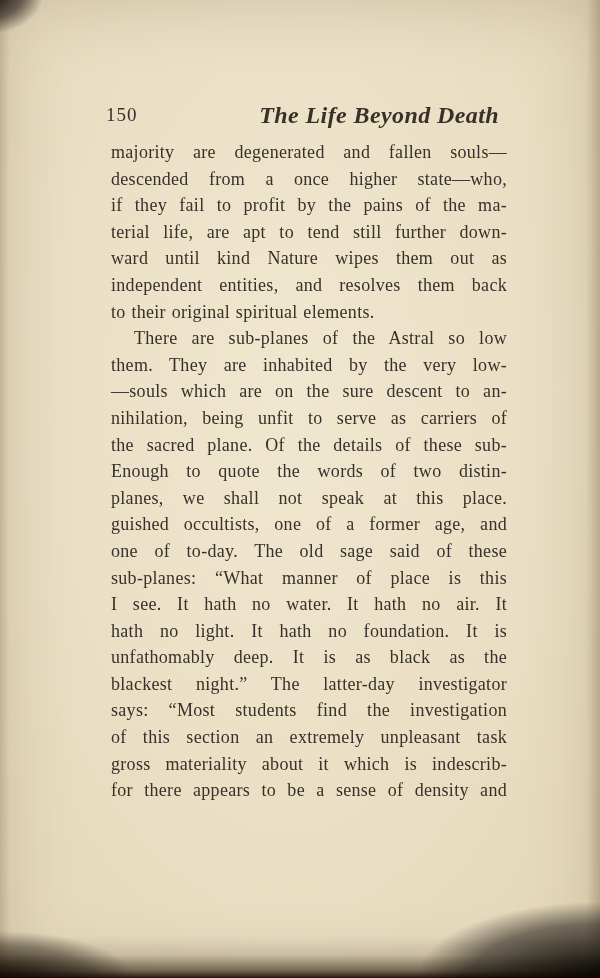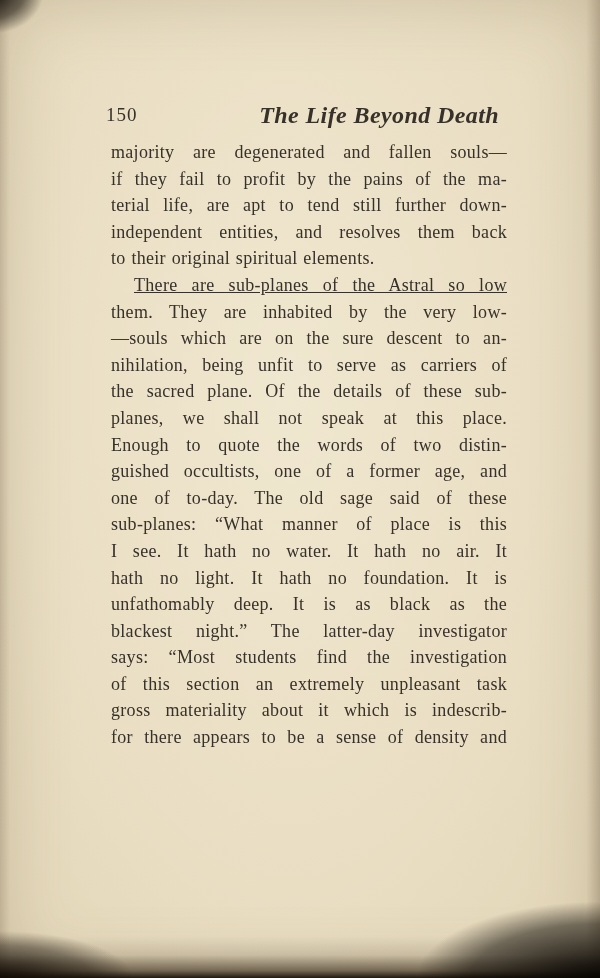--- a/index.html
+++ b/index.html
@@ -49,21 +49,21 @@
     font-size: 18px;
     letter-spacing: 0.3px;
     margin-left: 9px;
   }
   .line {
     line-height: 26.6px;
     text-align: justify;
     text-align-last: justify;
     word-spacing: 1px;
   }
-  .line.indent { text-indent: 23px; text-decoration: underline; }
+  .line.indent { text-indent: 23px; }
   .line.last-left { text-align-last: left; }
 
   
   .scan-shadow { position: absolute; pointer-events: none; }
   .scan-shadow.tl {
     top: 0; left: 0; width: 72px; height: 58px;
     background: radial-gradient(ellipse 72px 58px at -8px -8px,
       rgba(14,9,4,0.95) 0%, rgba(14,9,4,0.55) 45%, rgba(14,9,4,0) 72%);
   }
   .scan-shadow.bottom {
@@ -96,31 +96,33 @@
 
 <div class="page">
 
   <div class="header">
     <span class="page-num">150</span>
     <div class="running-title">The Life Beyond Death</div>
   </div>
 
   <div class="body-text">
       <div class="line">majority are degenerated and fallen souls—</div>
+      <div class="line">descended from a once higher state—who,</div>
       <div class="line">if they fail to profit by the pains of the ma-</div>
       <div class="line">terial life, are apt to tend still further down-</div>
+      <div class="line">ward until kind Nature wipes them out as</div>
       <div class="line">independent entities, and resolves them back</div>
       <div class="line last-left">to their original spiritual elements.</div>
       <div class="line indent">There are sub-planes of the Astral so low</div>
       <div class="line">them.  They are inhabited by the very low-</div>
       <div class="line">—souls which are on the sure descent to an-</div>
       <div class="line">nihilation, being unfit to serve as carriers of</div>
       <div class="line">the sacred plane.  Of the details of these sub-</div>
+      <div class="line">Enough to quote the words of two distin-</div>
       <div class="line">planes, we shall not speak at this place.</div>
-      <div class="line">Enough to quote the words of two distin-</div>
       <div class="line">guished occultists, one of a former age, and</div>
       <div class="line">one of to-day.  The old sage said of these</div>
       <div class="line">sub-planes: “What manner of place is this</div>
       <div class="line">I see.  It hath no water.  It hath no air.  It</div>
       <div class="line">hath no light.  It hath no foundation.  It is</div>
       <div class="line">unfathomably deep.  It is as black as the</div>
       <div class="line">blackest night.”  The latter-day investigator</div>
       <div class="line">says: “Most students find the investigation</div>
       <div class="line">of this section an extremely unpleasant task</div>
       <div class="line">gross materiality about it which is indescrib-</div>

